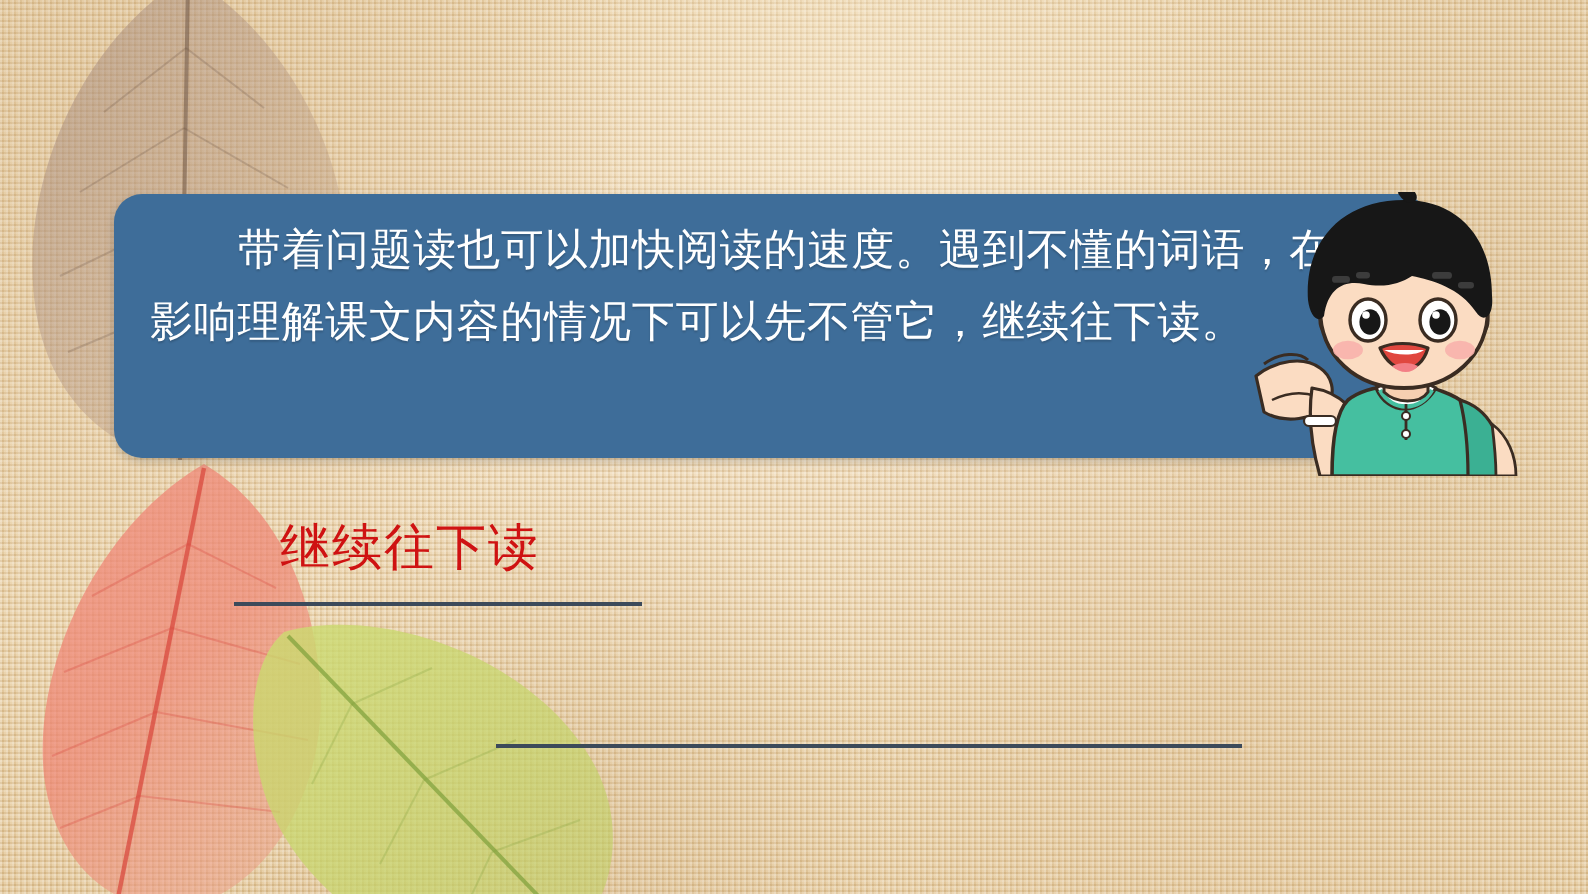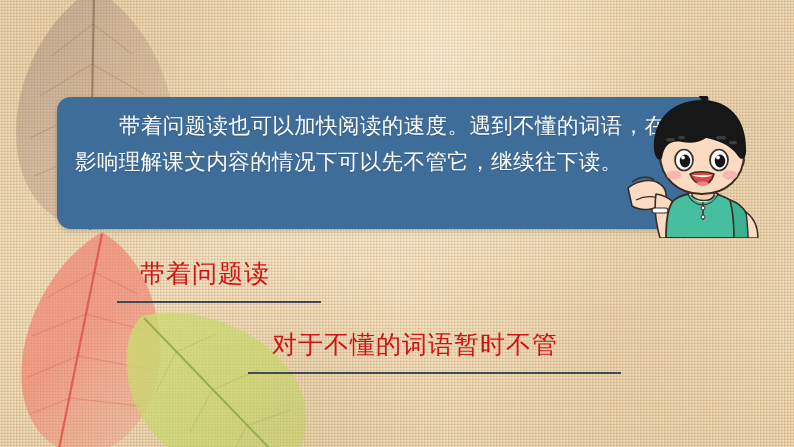--- a/index.html
+++ b/index.html
@@ -269,19 +269,18 @@
 
       <ellipse cx="48" cy="79" rx="7.5" ry="4.6" fill="#f8b0ab" opacity=".88"></ellipse>
       <ellipse cx="104" cy="79" rx="7.5" ry="4.6" fill="#f8b0ab" opacity=".88"></ellipse>
 
       <path d="M64 78 C 70 92, 84 92, 88 78 C 80 75, 70 75, 64 78 Z" fill="#e0473f" stroke="#3a2c22" stroke-width="1.6" stroke-linejoin="round"></path>
       <path d="M66 79 C 72 82, 82 82, 86 79" fill="#ffffff" stroke="none"></path>
       <path d="M70 87 C 74 91, 80 91, 83 87 C 79 85, 74 85, 70 87 Z" fill="#f37f86"></path>
     </svg>
   </div>
 
-  <div class="red-label label-1">带着问题读</div>
+  <div class="red-label label-1">继续往下读</div>
   <div class="rule rule-1"></div>
 
-  <div class="red-label label-2">对于不懂的词语暂时不管</div>
   <div class="rule rule-2"></div>
 
 </div>
 
 </body></html>

